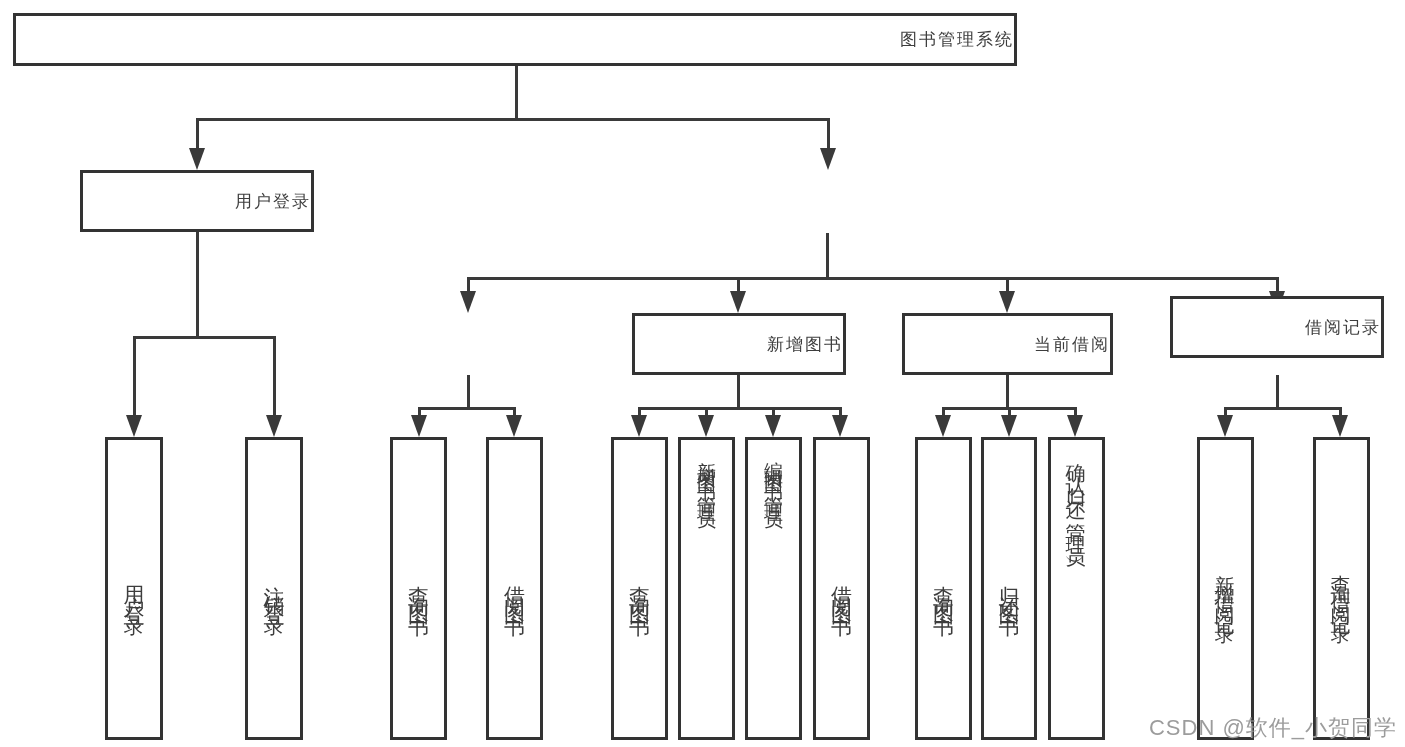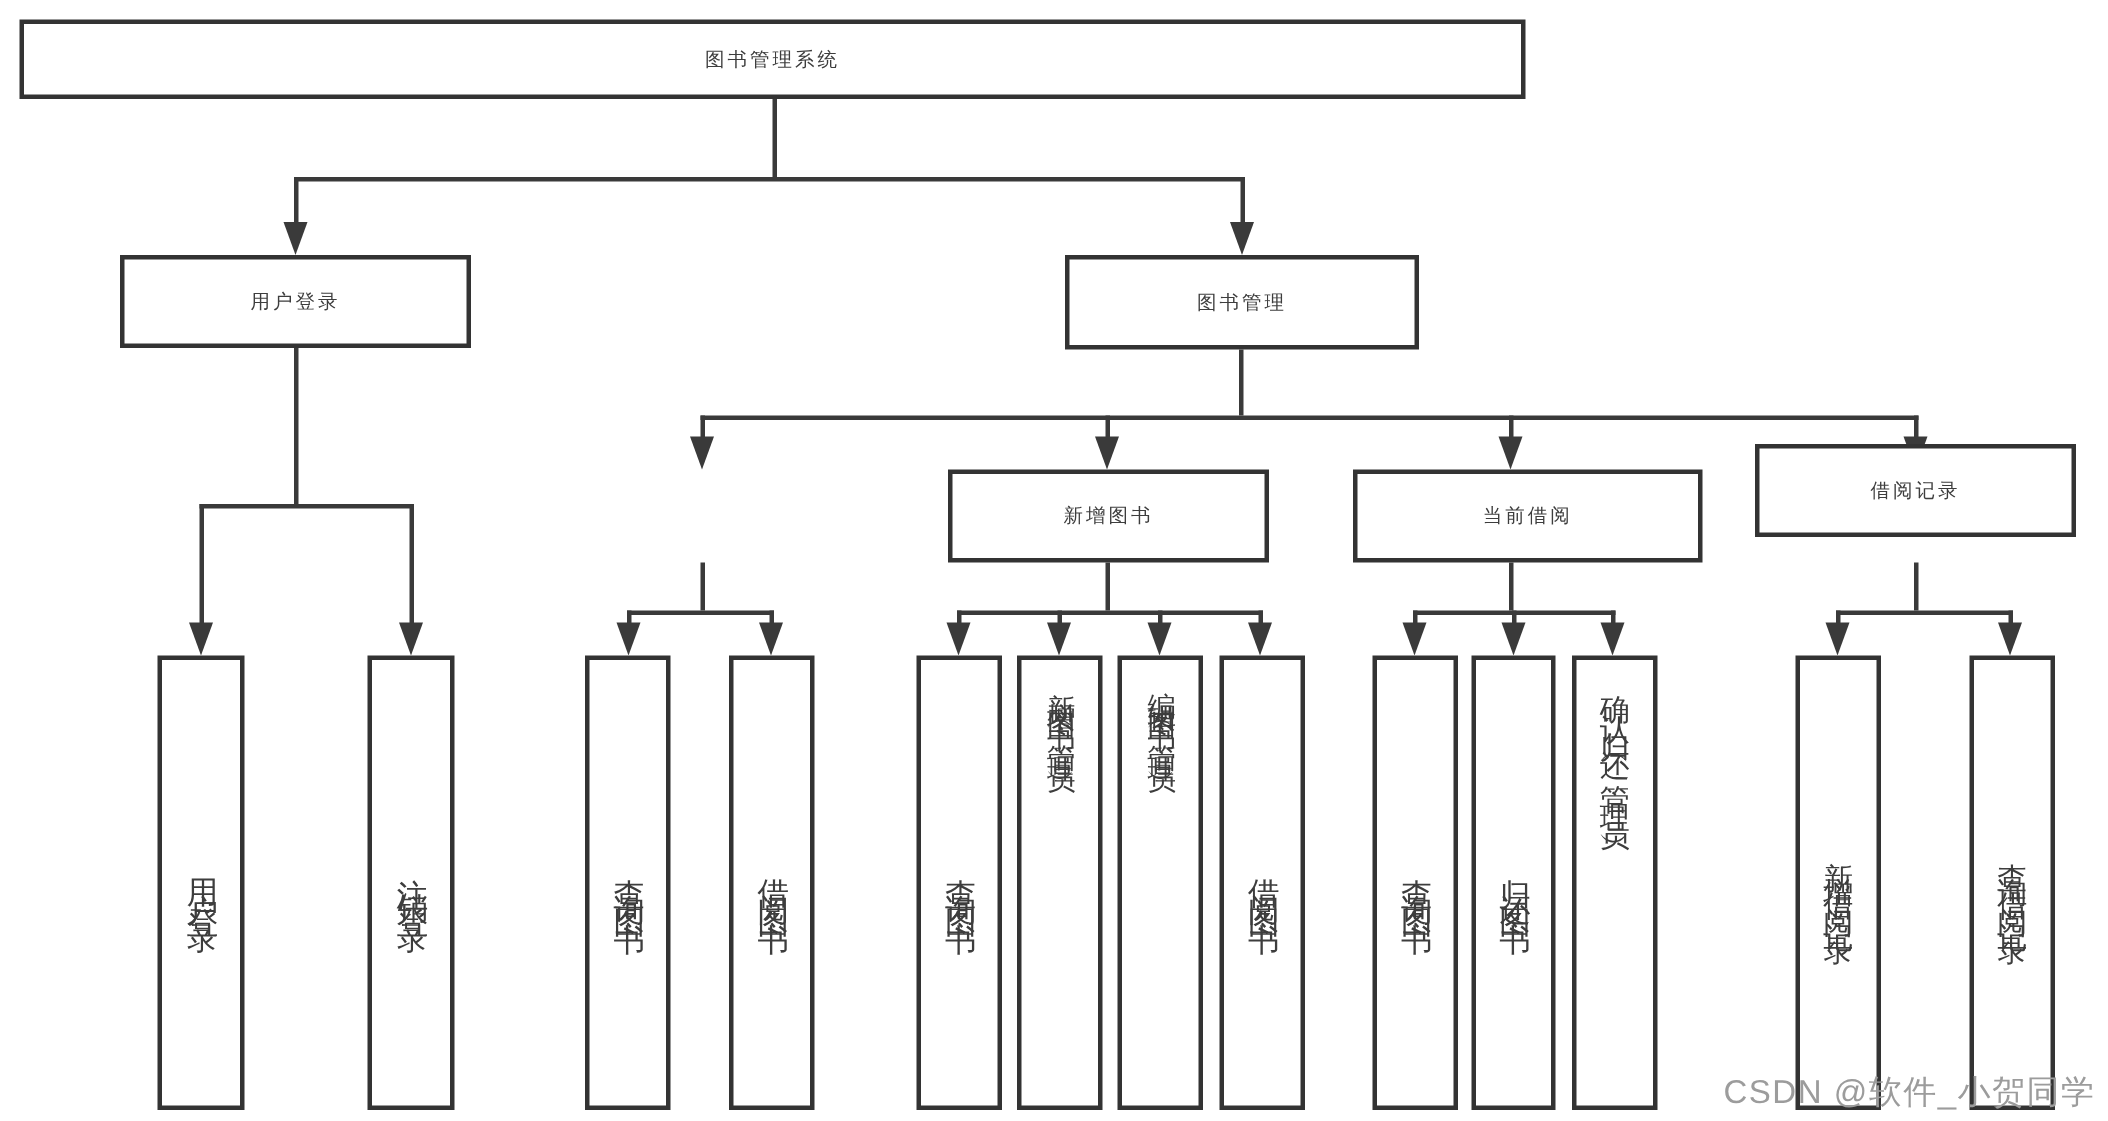--- a/index.html
+++ b/index.html
@@ -1,22 +1,22 @@
 <!DOCTYPE html>
 <html><head>
 <meta charset="utf-8">
 <style>
   html,body{margin:0;padding:0;background:#ffffff;}
   body{font-family:"Liberation Sans","DejaVu Sans",sans-serif;}
   .canvas{position:relative;width:1405px;height:747px;background:#ffffff;overflow:hidden;}
 
   
   .node{position:absolute;box-sizing:border-box;border:3px solid #333333;background:#ffffff;
-        display:flex;align-items:center;justify-content:center;
-        color:#3d3d3d;font-size:13px;letter-spacing:2px;}
+        display:flex;align-items:center;justify-content:flex-end;
+        color:#3d3d3d;font-size:17px;letter-spacing:2px;}
   .leaf{position:absolute;box-sizing:border-box;border:3px solid #333333;background:#ffffff;
         display:flex;justify-content:center;color:#3d3d3d;
         writing-mode:vertical-rl;}
   .leaf.center{align-items:center;justify-content:center;font-size:21px;letter-spacing:10px;}
   .leaf.center6{align-items:center;justify-content:center;font-size:20px;letter-spacing:10px;}
   .leaf.top{align-items:center;justify-content:flex-start;padding-top:6px;font-size:19px;letter-spacing:7px;}
   .leaf.top8{align-items:center;justify-content:flex-start;padding-top:8px;font-size:20px;letter-spacing:12px;}
 
   
   .vline{position:absolute;width:3px;background:#3a3a3a;}
@@ -40,23 +40,20 @@
   <div class="vline" style="left:515px;top:66px;height:54px;"></div>
   <div class="hline" style="left:196px;top:118px;width:634px;"></div>
   <div class="vline" style="left:196px;top:118px;height:32px;"></div>
   <div class="arrow" style="left:189px;top:148px;"></div>
   <div class="vline" style="left:827px;top:118px;height:32px;"></div>
   <div class="arrow" style="left:820px;top:148px;"></div>
 
   <div class="node" style="left:80px;top:170px;width:234px;height:62px;">
     <span>用户登录</span>
   </div>
-  <div class="node" style="left:710px;top:170px;width:236px;height:63px;">
-    <span>图书管理</span>
-  </div>
 
   <div class="vline" style="left:196px;top:232px;height:104px;"></div>
   <div class="hline" style="left:133px;top:336px;width:143px;"></div>
   <div class="vline" style="left:133px;top:336px;height:80px;"></div>
   <div class="arrow" style="left:126px;top:415px;"></div>
   <div class="vline" style="left:273px;top:336px;height:80px;"></div>
   <div class="arrow" style="left:266px;top:415px;"></div>
 
   <div class="vline" style="left:826px;top:233px;height:44px;"></div>
   <div class="hline" style="left:467px;top:277px;width:812px;"></div>
@@ -65,21 +62,21 @@
   <div class="vline" style="left:737px;top:277px;height:15px;"></div>
   <div class="arrow" style="left:730px;top:291px;"></div>
   <div class="vline" style="left:1006px;top:277px;height:15px;"></div>
   <div class="arrow" style="left:999px;top:291px;"></div>
   <div class="vline" style="left:1276px;top:277px;height:15px;"></div>
   <div class="arrow" style="left:1269px;top:291px;"></div>
 
   <div class="node" style="left:632px;top:313px;width:214px;height:62px;">
     <span>新增图书</span>
   </div>
-  <div class="node" style="left:902px;top:313px;width:233px;height:62px;">
+  <div class="node" style="left:902px;top:313px;width:211px;height:62px;">
     <span>当前借阅</span>
   </div>
   <div class="node" style="left:1170px;top:296px;width:214px;height:62px;">
     <span>借阅记录</span>
   </div>
 
   <div class="vline" style="left:467px;top:375px;height:32px;"></div>
   <div class="hline" style="left:418px;top:407px;width:98px;"></div>
   <div class="vline" style="left:418px;top:407px;height:9px;"></div>
   <div class="arrow" style="left:411px;top:415px;"></div>

